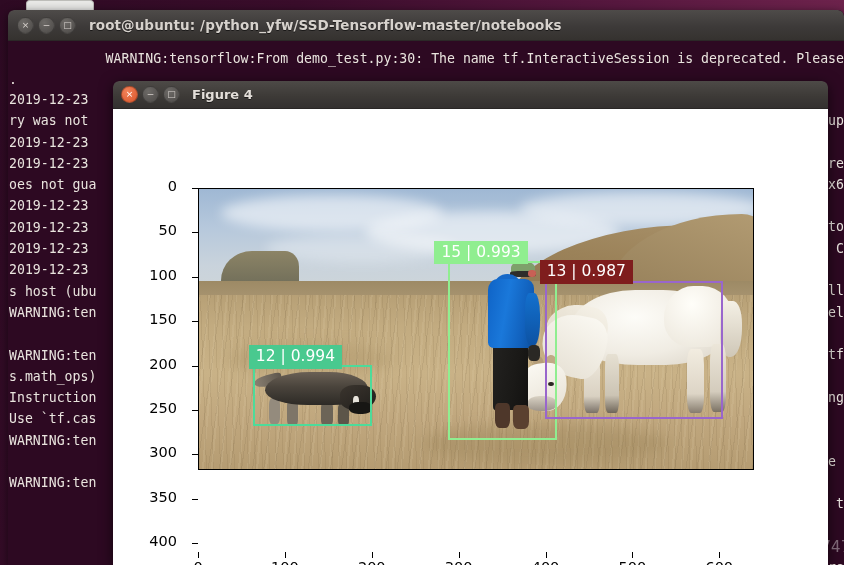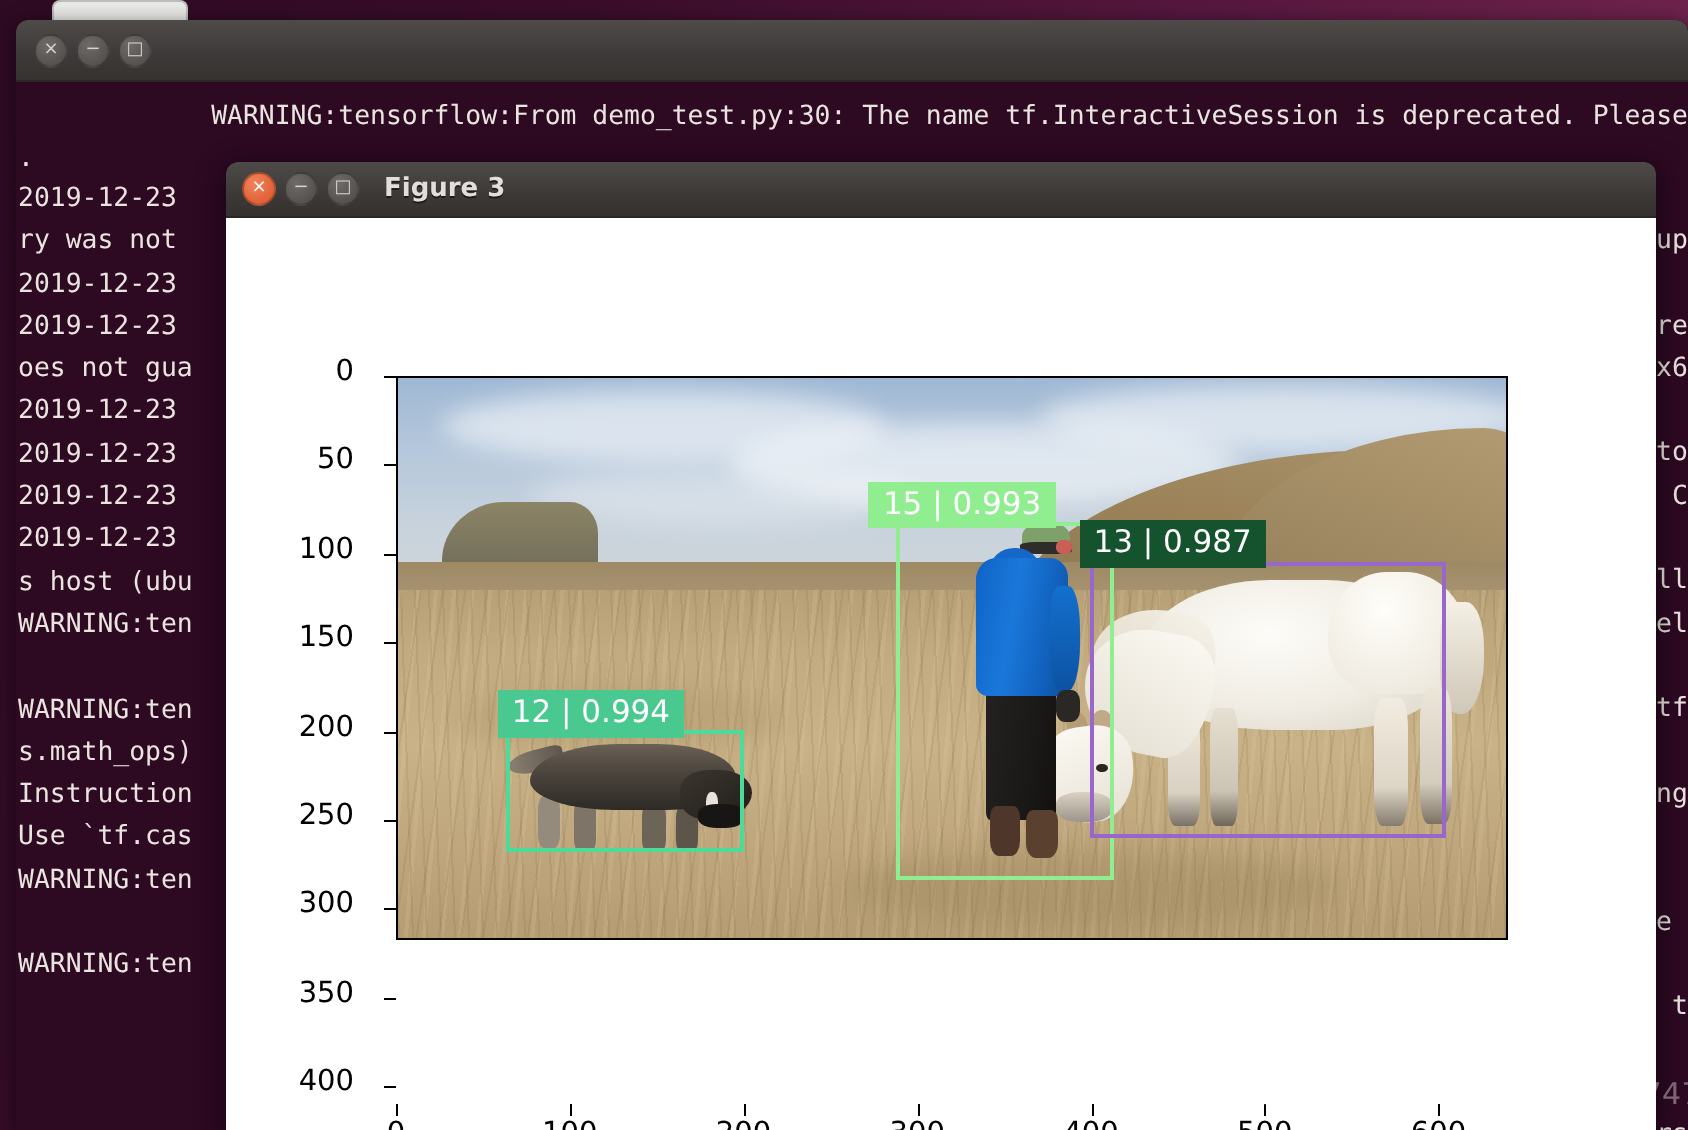--- a/index.html
+++ b/index.html
@@ -292,20 +292,21 @@
   <div class="bg-window-peek"></div>
 
   <div class="term-window">
 
     <div class="term-titlebar">
       <div class="wbtns">
         <div class="wbtn grey">×</div>
         <div class="wbtn grey">−</div>
         <div class="wbtn grey">□</div>
       </div>
+      <div class="term-title">root@ubuntu: /python_yfw/SSD-Tensorflow-master/notebooks</div>
     </div>
 
     <div class="term-body">
 
       <div class="term-line" style="margin-top:3px;text-align:right;">WARNING:tensorflow:From demo_test.py:30: The name tf.InteractiveSession is deprecated. Please</div>
       <div class="term-line">.</div>
 
       <div class="term-left-col" id="left-col" style="top:48px;">
           <div class="term-line">2019-12-23</div>
           <div class="term-line">ry was not</div>
@@ -356,21 +357,21 @@
     </div>
   </div>
 
   <div class="fig-window">
     <div class="fig-titlebar">
       <div class="wbtns">
         <div class="wbtn orange">×</div>
         <div class="wbtn grey">−</div>
         <div class="wbtn grey">□</div>
       </div>
-      <div class="fig-title">Figure 3</div>
+      <div class="fig-title">Figure 4</div>
     </div>
 
     <div class="fig-canvas">
 
       <div id="yticks">
           <div class="ytick" style="top: 69px;">0</div>
           <div class="ytick-mark" style="top: 79px;"></div>
           <div class="ytick" style="top: 113.39px;">50</div>
           <div class="ytick-mark" style="top: 123.39px;"></div>
           <div class="ytick" style="top: 157.78px;">100</div>
@@ -457,21 +458,21 @@
           <div class="p-jacket"></div>
           <div class="p-arm"></div>
           <div class="p-glove"></div>
           <div class="p-boot-l"></div>
           <div class="p-boot-r"></div>
 
           <div id="dets">
               <div class="det-box" style="left: 45%; top: 25.8%; width: 19.6%; height: 63.7%; border-color: rgb(144, 238, 144);"></div>
               <div class="det-label" style="left: 42.5%; top: 18.6%; background: rgb(144, 238, 144);">15 | 0.993</div>
               <div class="det-box" style="left: 62.5%; top: 33%; width: 32%; height: 49%; border-color: rgb(153, 102, 204);"></div>
-              <div class="det-label" style="left: 61.5%; top: 25.5%; background: #14532d;">13 | 0.987</div>
+              <div class="det-label" style="left: 61.5%; top: 25.5%; background: #7f1d1d;">13 | 0.987</div>
               <div class="det-box" style="left: 9.7%; top: 63%; width: 21.6%; height: 21.8%; border-color: rgb(77, 219, 154);"></div>
               <div class="det-label" style="left: 9%; top: 55.8%; background: rgb(73, 201, 143);">12 | 0.994</div>
             </div>
         </div>
       </div>
     </div>
   </div>
 
   <div class="watermark">https://blog.csdn.net/u012577474</div>
 

